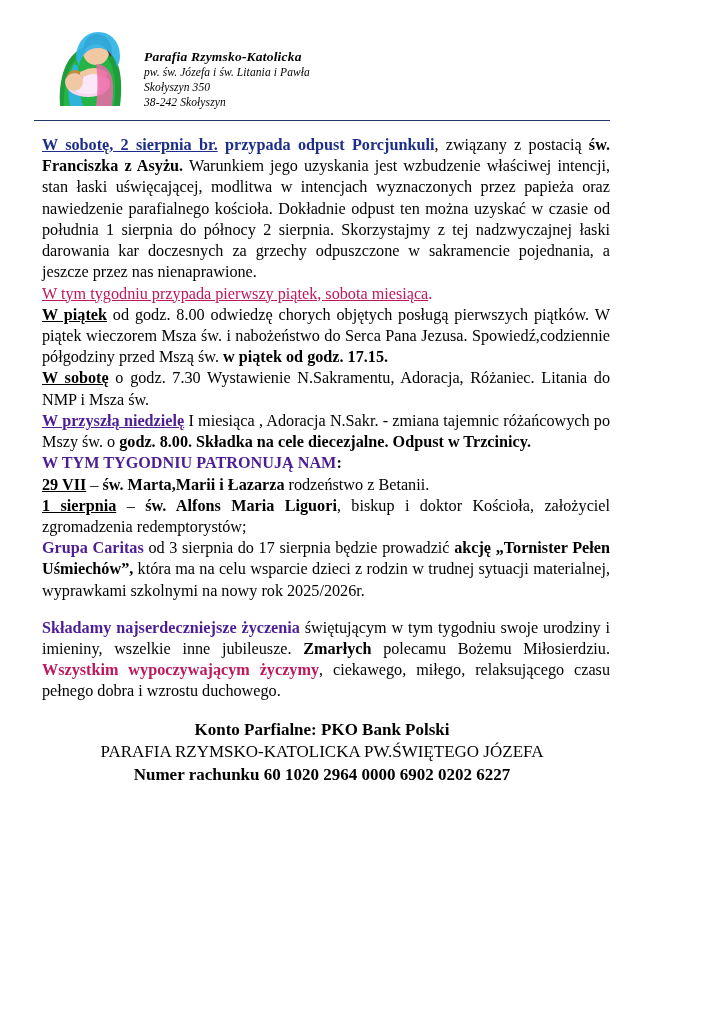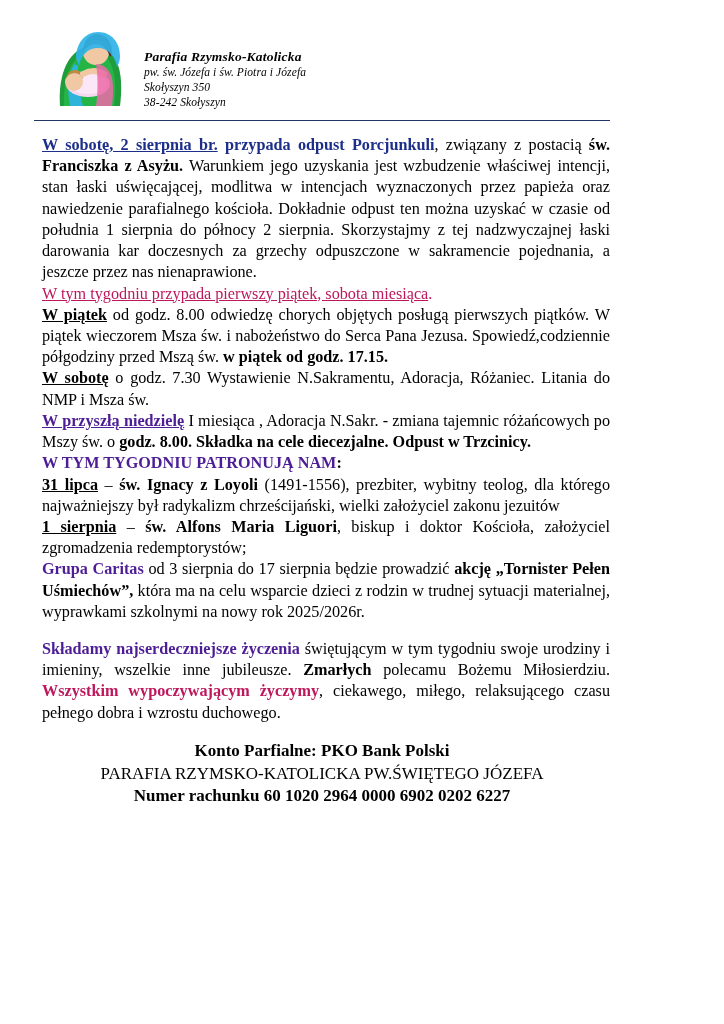--- a/index.html
+++ b/index.html
@@ -119,21 +119,21 @@
         <path d="M14 53 C15 47 19 44 23 44 C28 44 31 48 31 53 C29 49 26 47 22 47 C18 47 15 50 14 53 Z" fill="#c58a3c"></path>
 
         <path d="M52 48 C46 44 38 44 31 48" stroke="#f0c9a4" stroke-width="6" fill="none" stroke-linecap="round"></path>
 
         <path d="M44 38 C52 38 58 44 60 52 C62 62 61 72 60 80 L44 80 C46 66 46 50 44 38 Z" fill="#ec6aa8" opacity="0.85"></path>
       </svg>
     </div>
 
     <div class="header-text">
       <div class="parish-name">Parafia Rzymsko-Katolicka</div>
-      <div class="parish-line">pw. św. Józefa i św. Piotra i Józefa</div>
+      <div class="parish-line">pw. św. Józefa i św. Litania i Pawła</div>
       <div class="parish-line">Skołyszyn 350</div>
       <div class="parish-line">38-242 Skołyszyn</div>
     </div>
   </div>
 
   <hr class="rule">
 
   <div class="content">
 
     <p class="para">
@@ -153,24 +153,24 @@
     </p>
 
     <p class="para">
       <span class="b u green">W przyszłą niedzielę</span><span>  I miesiąca , Adoracja N.Sakr.  -  zmiana tajemnic różańcowych po  Mszy św.  o </span><span class="b">godz. 8.00. Składka na cele diecezjalne. Odpust w Trzcinicy.</span>
     </p>
 
     <p class="para">
       <span class="b green">W TYM TYGODNIU PATRONUJĄ NAM</span><span class="b">:</span>
     </p>
 
+    <p class="para">
+      <span class="b u">29 VII</span><span> – </span><span class="b">św. Marta,Marii i Łazarza</span><span> rodzeństwo z Betanii.</span>
+    </p>
 
-    <p class="para">
-      <span class="b u">31 lipca</span><span> – </span><span class="b">św. Ignacy z Loyoli</span><span> (1491-1556), prezbiter, wybitny teolog, dla którego najważniejszy był radykalizm chrześcijański, wielki założyciel zakonu jezuitów</span>
-    </p>
 
     <p class="para">
       <span class="b u">1 sierpnia</span><span> – </span><span class="b">św. Alfons Maria Liguori</span><span>, biskup i doktor Kościoła, założyciel zgromadzenia redemptorystów;</span>
     </p>
 
     <p class="para">
       <span class="b orange">Grupa Caritas</span><span> od 3 sierpnia do 17 sierpnia będzie prowadzić  </span><span class="b">akcję „Tornister Pełen Uśmiechów”,</span><span>  która ma na celu wsparcie dzieci z rodzin w trudnej sytuacji materialnej, wyprawkami szkolnymi na nowy rok 2025/2026r.</span>
     </p>
 
     <div class="spacer-md"></div>

